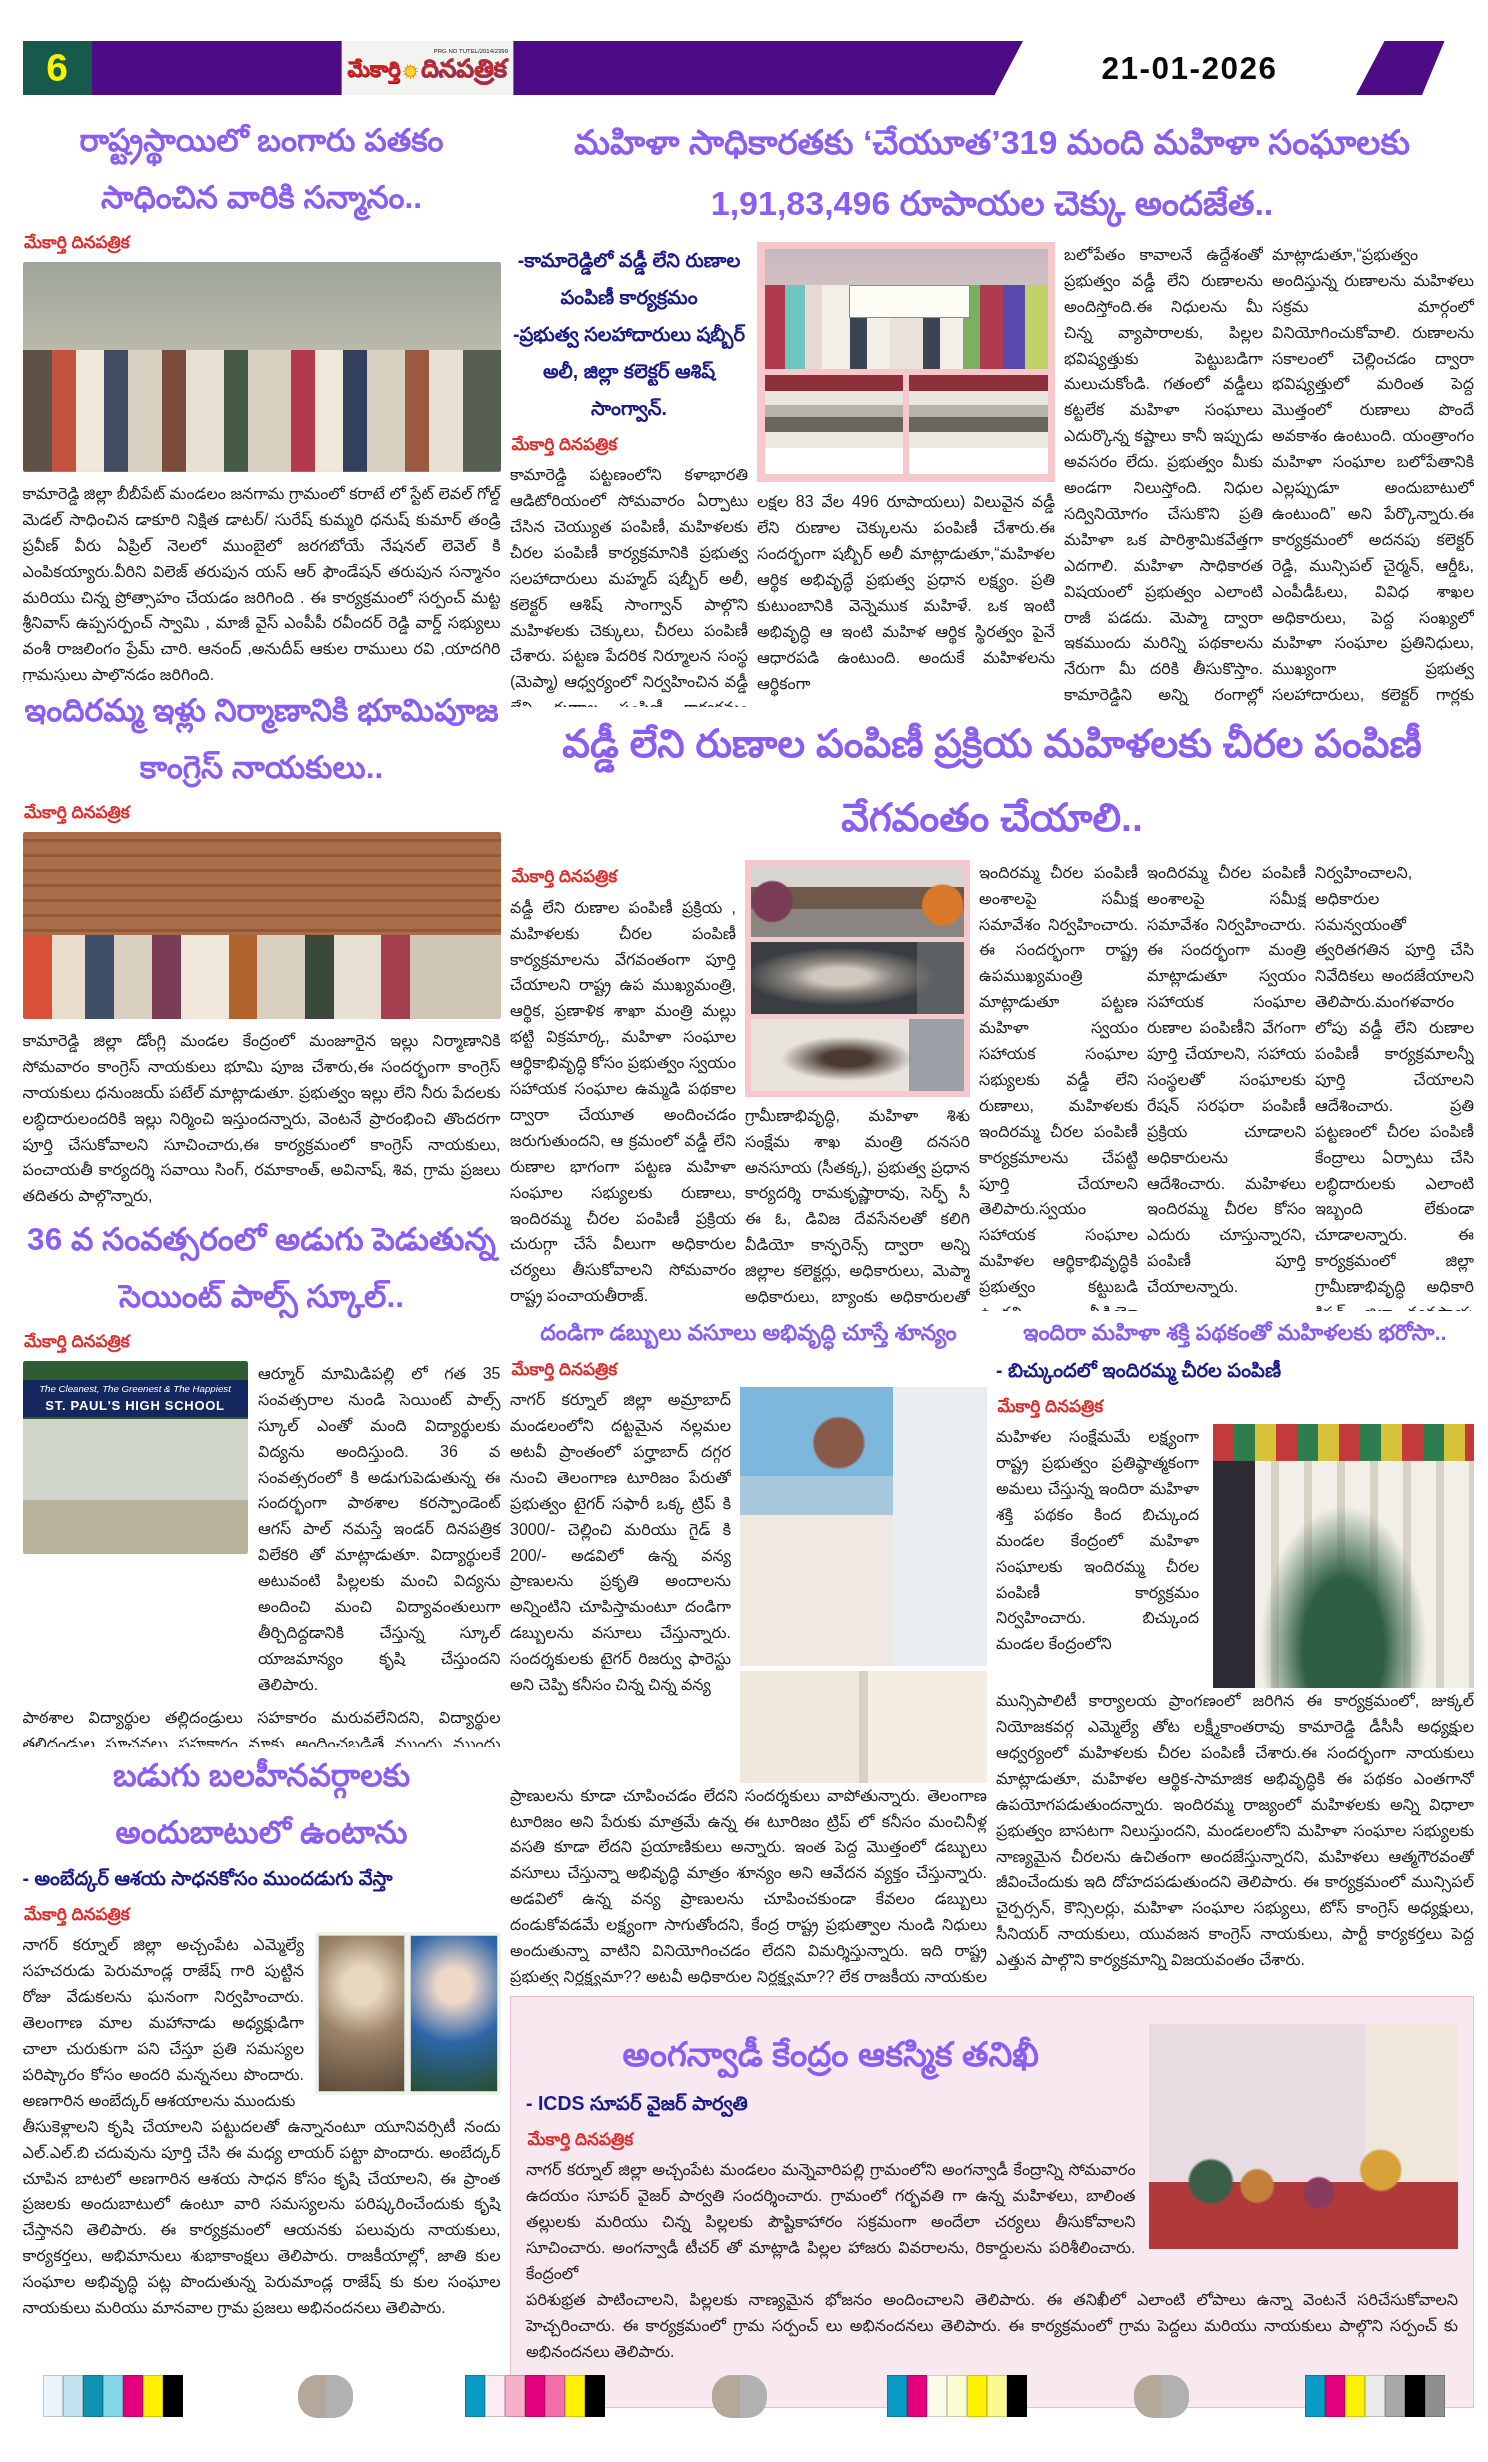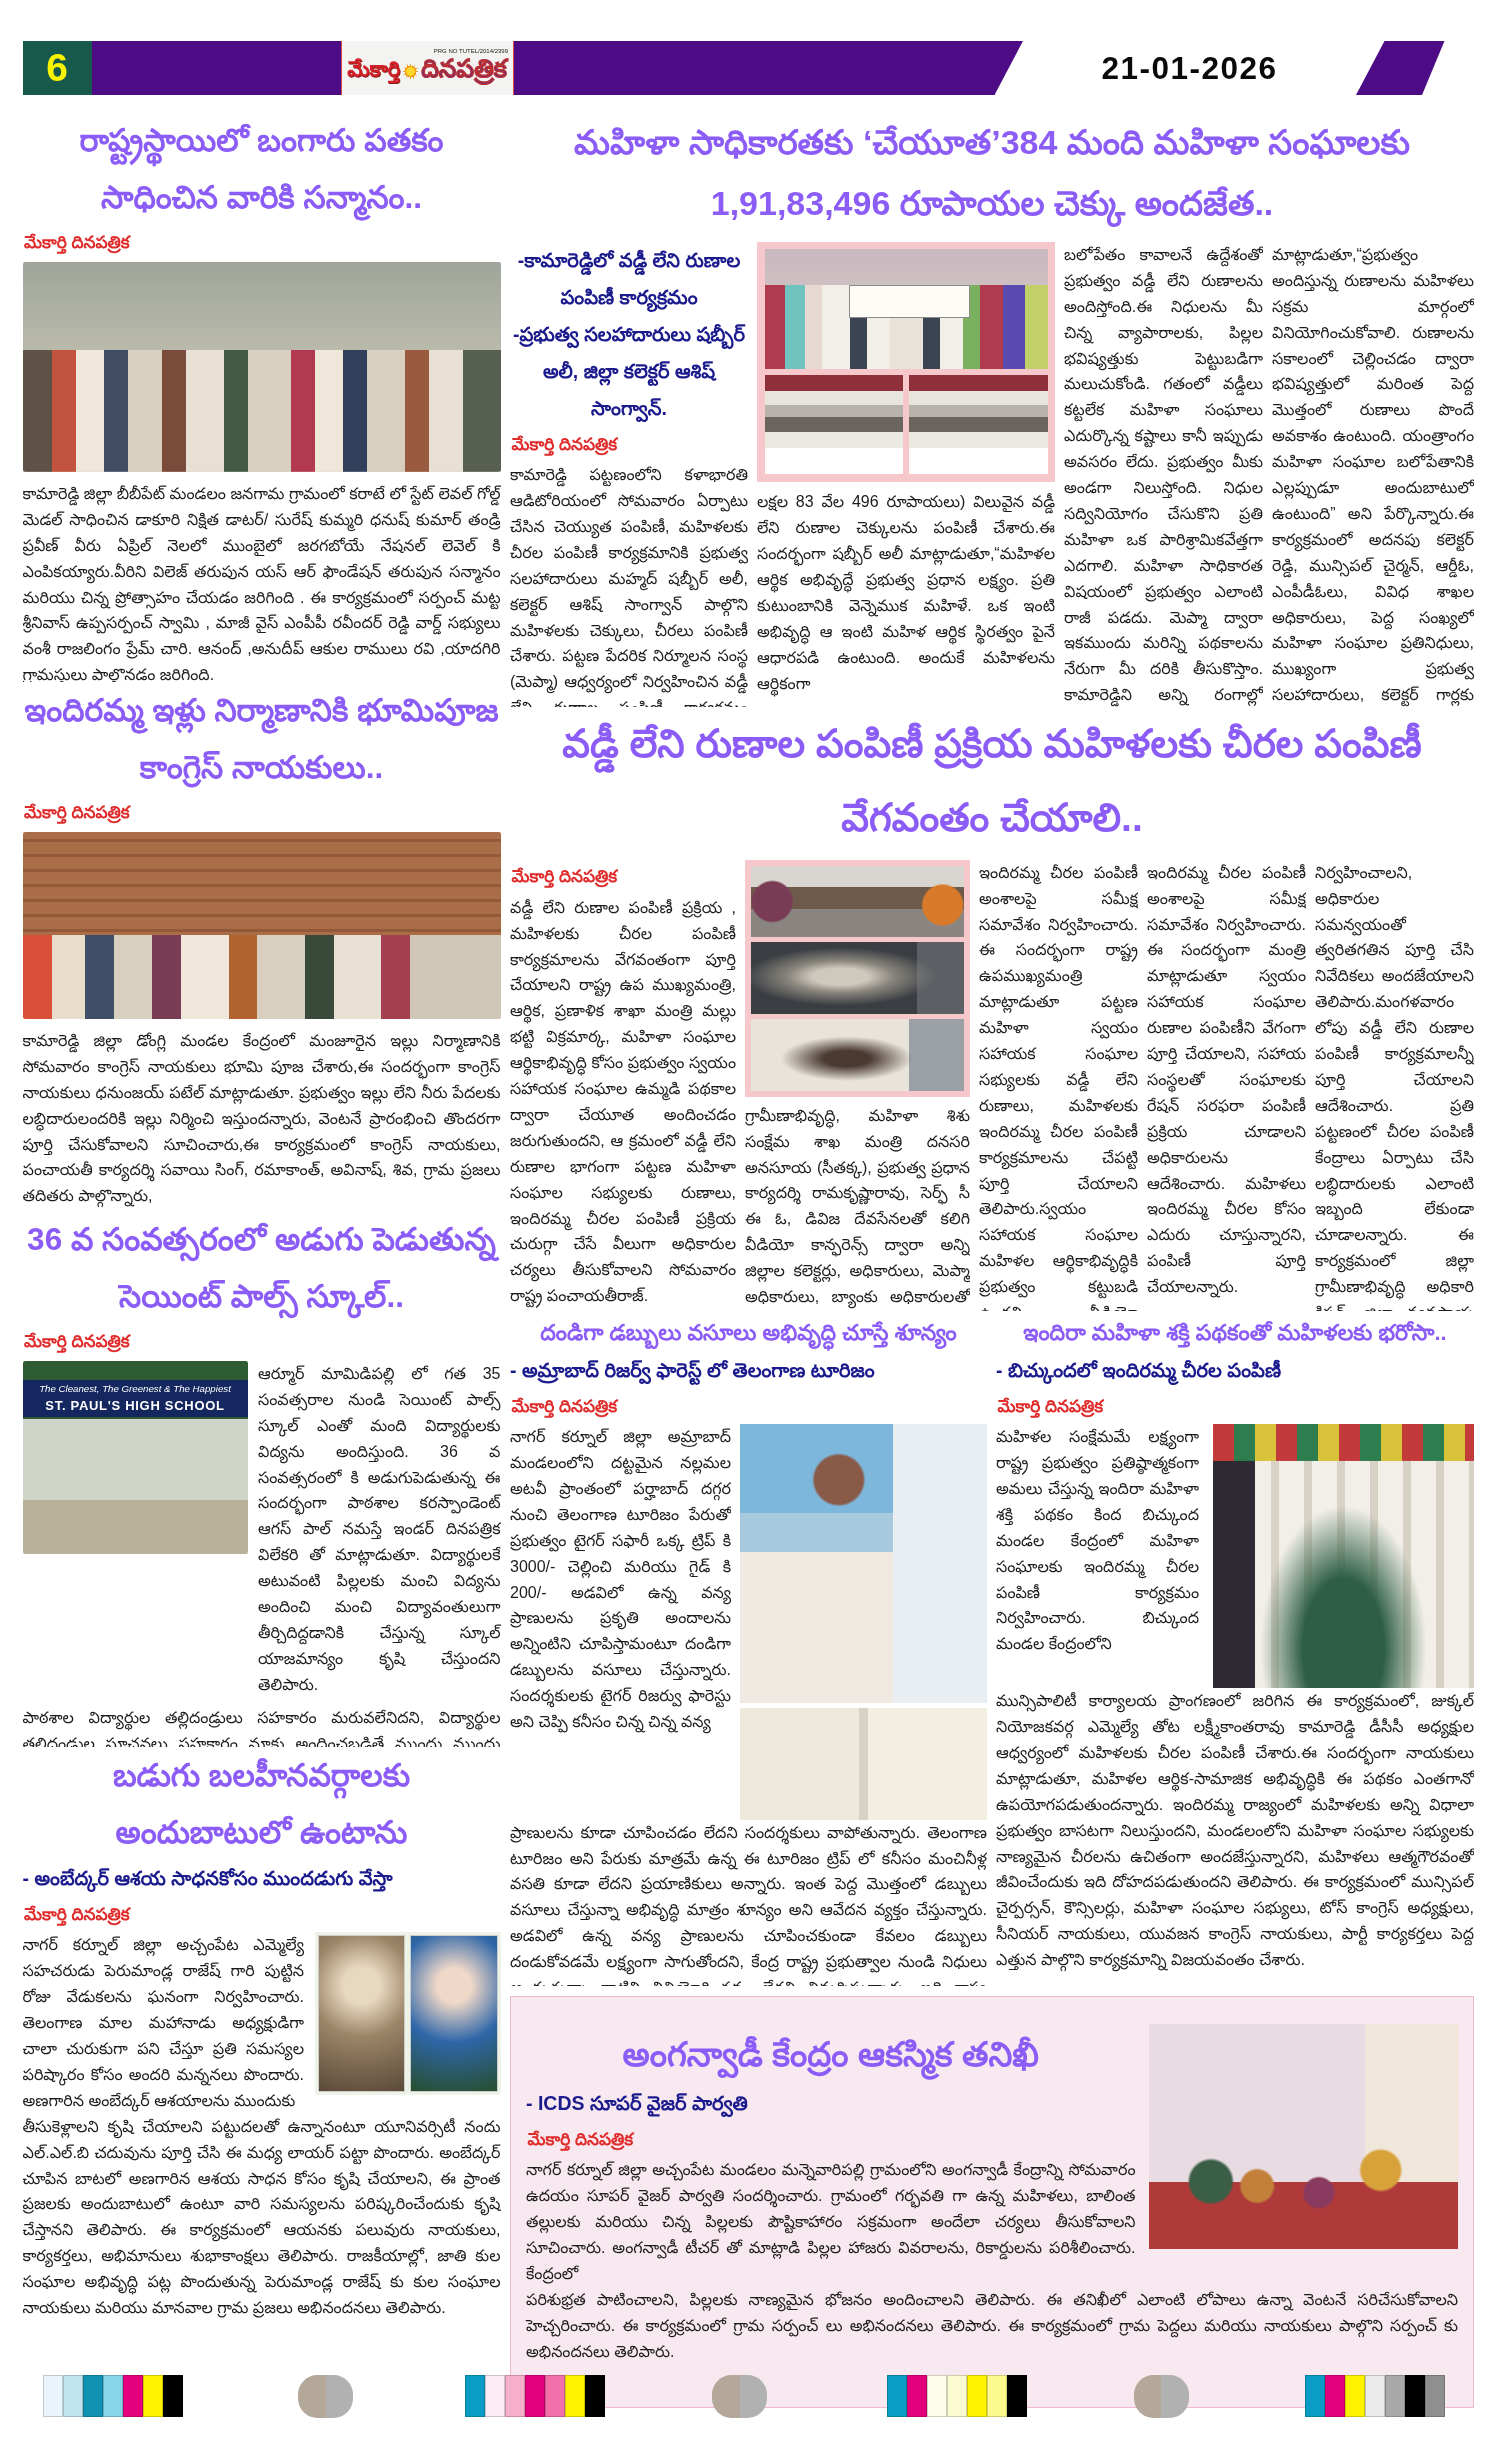--- a/index.html
+++ b/index.html
@@ -204,21 +204,21 @@
         </div>
       </div>
       <p class="body">తీసుకెళ్లాలని కృషి చేయాలని పట్టుదలతో ఉన్నానంటూ యూనివర్సిటీ నందు ఎల్.ఎల్.బి చదువును పూర్తి చేసి ఈ మధ్య లాయర్ పట్టా పొందారు. అంబేద్కర్ చూపిన బాటలో అణగారిన ఆశయ సాధన కోసం కృషి చేయాలని, ఈ ప్రాంత ప్రజలకు అందుబాటులో ఉంటూ వారి సమస్యలను పరిష్కరించేందుకు కృషి చేస్తానని తెలిపారు. ఈ కార్యక్రమంలో ఆయనకు పలువురు నాయకులు, కార్యకర్తలు, అభిమానులు శుభాకాంక్షలు తెలిపారు. రాజకీయాల్లో, జాతి కుల సంఘాల అభివృద్ధి పట్ల పొందుతున్న పెరుమాండ్ల రాజేష్ కు కుల సంఘాల నాయకులు మరియు మానవాల గ్రామ ప్రజలు అభినందనలు తెలిపారు.</p>
     </div>
 
   </div>
 
   <div class="right-col">
 
     <div class="article art-e">
-      <div class="headline h46">మహిళా సాధికారతకు ‘చేయూత’384 మంది మహిళా సంఘాలకు 1,91,83,496  రూపాయల చెక్కు అందజేత..</div>
+      <div class="headline h46">మహిళా సాధికారతకు ‘చేయూత’319 మంది మహిళా సంఘాలకు 1,91,83,496  రూపాయల చెక్కు అందజేత..</div>
       <div class="e-row">
         <div class="e-col1">
           <div class="subline">-కామారెడ్డిలో వడ్డీ లేని రుణాల పంపిణీ కార్యక్రమం</div>
           <div class="subline">-ప్రభుత్వ సలహాదారులు షబ్బీర్ అలీ, జిల్లా కలెక్టర్ ఆశిష్ సాంగ్వాన్.</div>
           <div class="byline">మేకార్తి దినపత్రిక</div>
           <p class="body">కామారెడ్డి పట్టణంలోని కళాభారతి ఆడిటోరియంలో సోమవారం ఏర్పాటు చేసిన చెయ్యుత పంపిణీ, మహిళలకు చీరల పంపిణీ కార్యక్రమానికి ప్రభుత్వ సలహాదారులు మహ్మద్ షబ్బీర్ అలీ, కలెక్టర్ ఆశిష్ సాంగ్వాన్ పాల్గొని మహిళలకు చెక్కులు, చీరలు పంపిణీ చేశారు. పట్టణ పేదరిక నిర్మూలన సంస్థ (మెప్మా) ఆధ్వర్యంలో నిర్వహించిన వడ్డీ లేని రుణాల పంపిణీ కార్యక్రమం మహిళా లోకంలో నూతన ఉత్సాహాన్ని నింపింది. ఈ కార్యక్రమం లో 582 స్వయం సహాయక సంఘాలకు మొత్తం రూ.1,91,83,496/- (ఒక కోటీ 91</p>
         </div>
         <div class="e-col2">
           <div class="photo-e">
             <div class="pe-top">
@@ -263,21 +263,20 @@
         </div>
         <div class="f-col5">
           <p class="body">నిర్వహించాలని, అధికారుల సమన్వయంతో త్వరితగతిన పూర్తి చేసి నివేదికలు అందజేయాలని తెలిపారు.మంగళవారం లోపు వడ్డీ లేని రుణాల పంపిణీ కార్యక్రమాలన్నీ పూర్తి చేయాలని ఆదేశించారు. ప్రతి పట్టణంలో చీరల పంపిణీ కేంద్రాలు ఏర్పాటు చేసి లబ్ధిదారులకు ఎలాంటి ఇబ్బంది లేకుండా చూడాలన్నారు. ఈ కార్యక్రమంలో జిల్లా గ్రామీణాభివృద్ధి అధికారి కిషన్, జిల్లా వ్యవసాయ అధికారి సురేఖ, మున్సిపల్ కమిషనర్లు, సంబంధిత అధికారులు తదితరులు పాల్గొన్నారు.</p>
         </div>
       </div>
     </div>
 
     <div class="two-row">
       <div class="article art-t">
         <div class="headline h40">దండిగా డబ్బులు వసూలు అభివృద్ధి చూస్తే శూన్యం</div>
-        <div class="subline left">- అమ్రాబాద్ రిజర్వ్ ఫారెస్ట్ లో తెలంగాణ టూరిజం</div>
         <div class="byline">మేకార్తి దినపత్రిక</div>
         <div class="t-row">
           <p class="body t-text">నాగర్ కర్నూల్ జిల్లా అమ్రాబాద్ మండలంలోని దట్టమైన నల్లమల అటవీ ప్రాంతంలో పర్హాబాద్ దగ్గర నుంచి తెలంగాణ టూరిజం పేరుతో ప్రభుత్వం టైగర్ సఫారీ ఒక్క ట్రిప్ కి 3000/- చెల్లించి మరియు గైడ్ కి 200/- అడవిలో ఉన్న వన్య ప్రాణులను ప్రకృతి అందాలను అన్నింటిని చూపిస్తామంటూ దండిగా డబ్బులను వసూలు చేస్తున్నారు. సందర్శకులకు టైగర్ రిజర్వు ఫారెస్టు అని చెప్పి కనీసం చిన్న చిన్న వన్య</p>
           <div class="t-photos">
             <div class="photo-t"></div>
             <div class="photo-t2"></div>
           </div>
         </div>
         <p class="body">ప్రాణులను కూడా చూపించడం లేదని సందర్శకులు వాపోతున్నారు. తెలంగాణ టూరిజం అని పేరుకు మాత్రమే ఉన్న ఈ టూరిజం ట్రిప్ లో కనీసం మంచినీళ్ల వసతి కూడా లేదని ప్రయాణికులు అన్నారు. ఇంత పెద్ద మొత్తంలో డబ్బులు వసూలు చేస్తున్నా అభివృద్ధి మాత్రం శూన్యం అని ఆవేదన వ్యక్తం చేస్తున్నారు. అడవిలో ఉన్న వన్య ప్రాణులను చూపించకుండా కేవలం డబ్బులు దండుకోవడమే లక్ష్యంగా సాగుతోందని, కేంద్ర రాష్ట్ర ప్రభుత్వాల నుండి నిధులు అందుతున్నా వాటిని వినియోగించడం లేదని విమర్శిస్తున్నారు. ఇది రాష్ట్ర ప్రభుత్వ నిర్లక్ష్యమా?? అటవీ అధికారుల నిర్లక్ష్యమా?? లేక రాజకీయ నాయకుల అండదండలతో సాగుతోందా అని ప్రజలు ప్రశ్నిస్తున్నారు. సంబంధిత అధికారులు స్పందించి వెంటనే తగు చర్యలు తీసుకోవాలని సందర్శకులు కోరారు.</p>
       </div>

